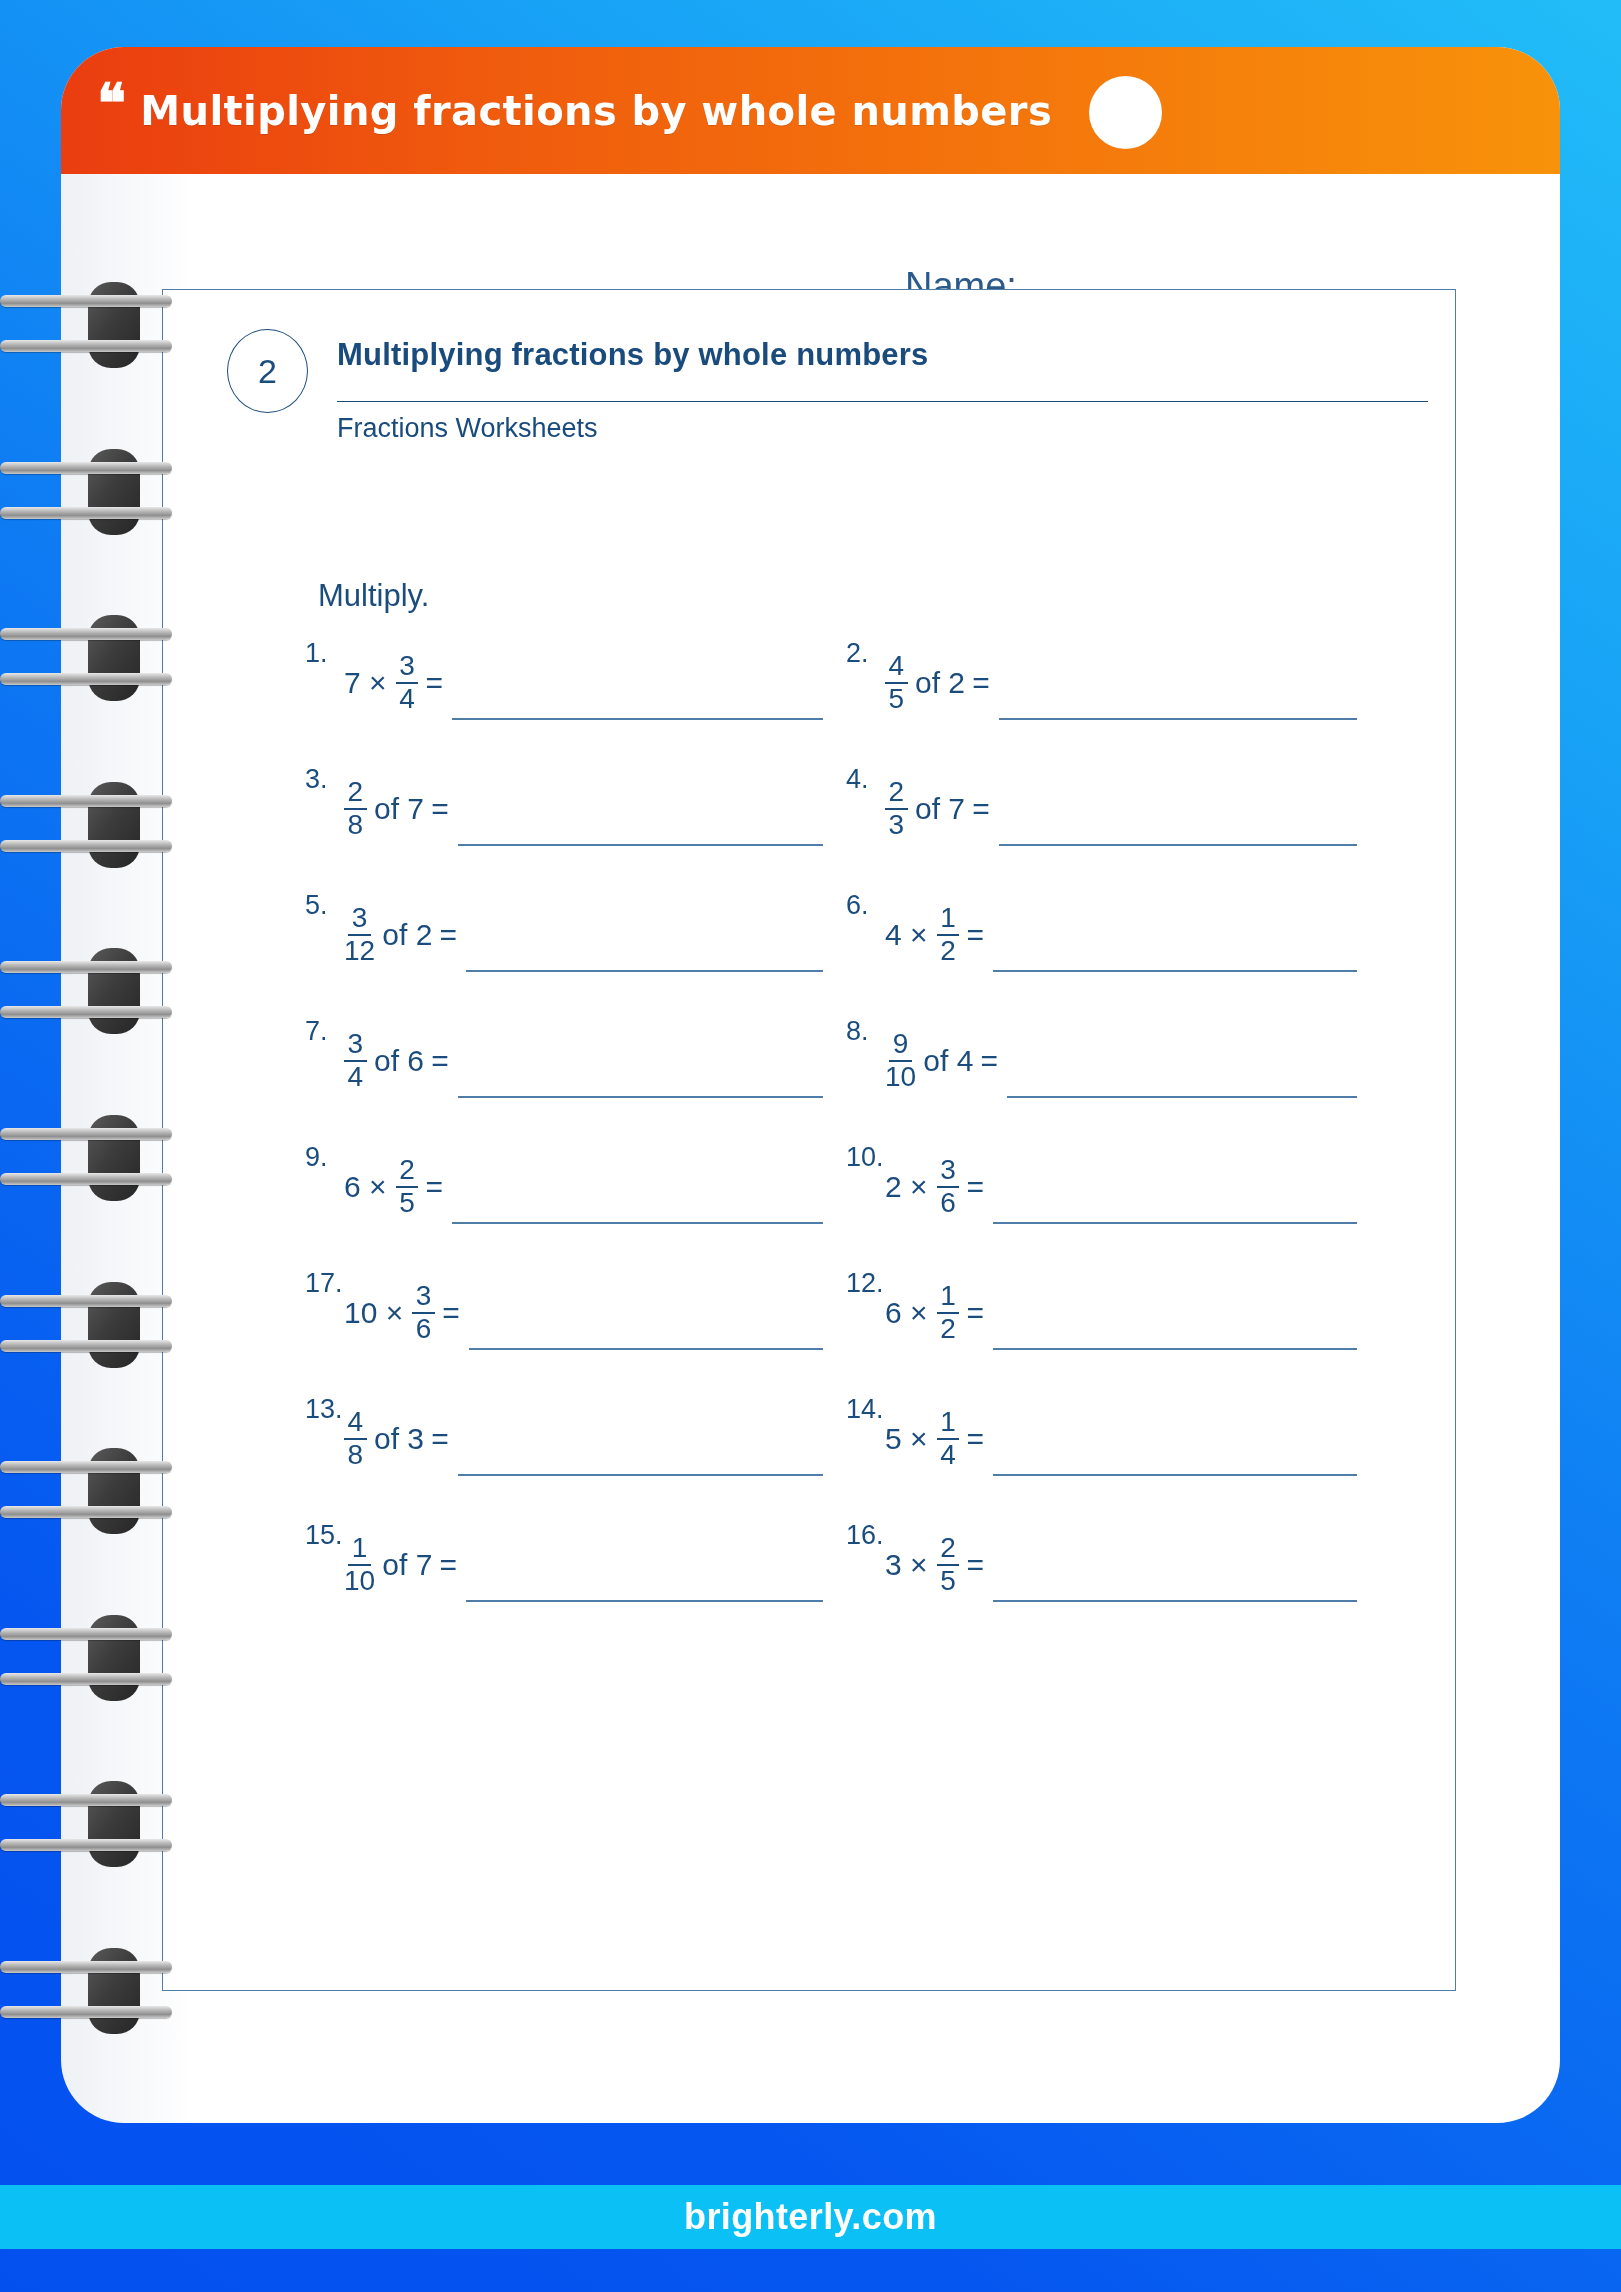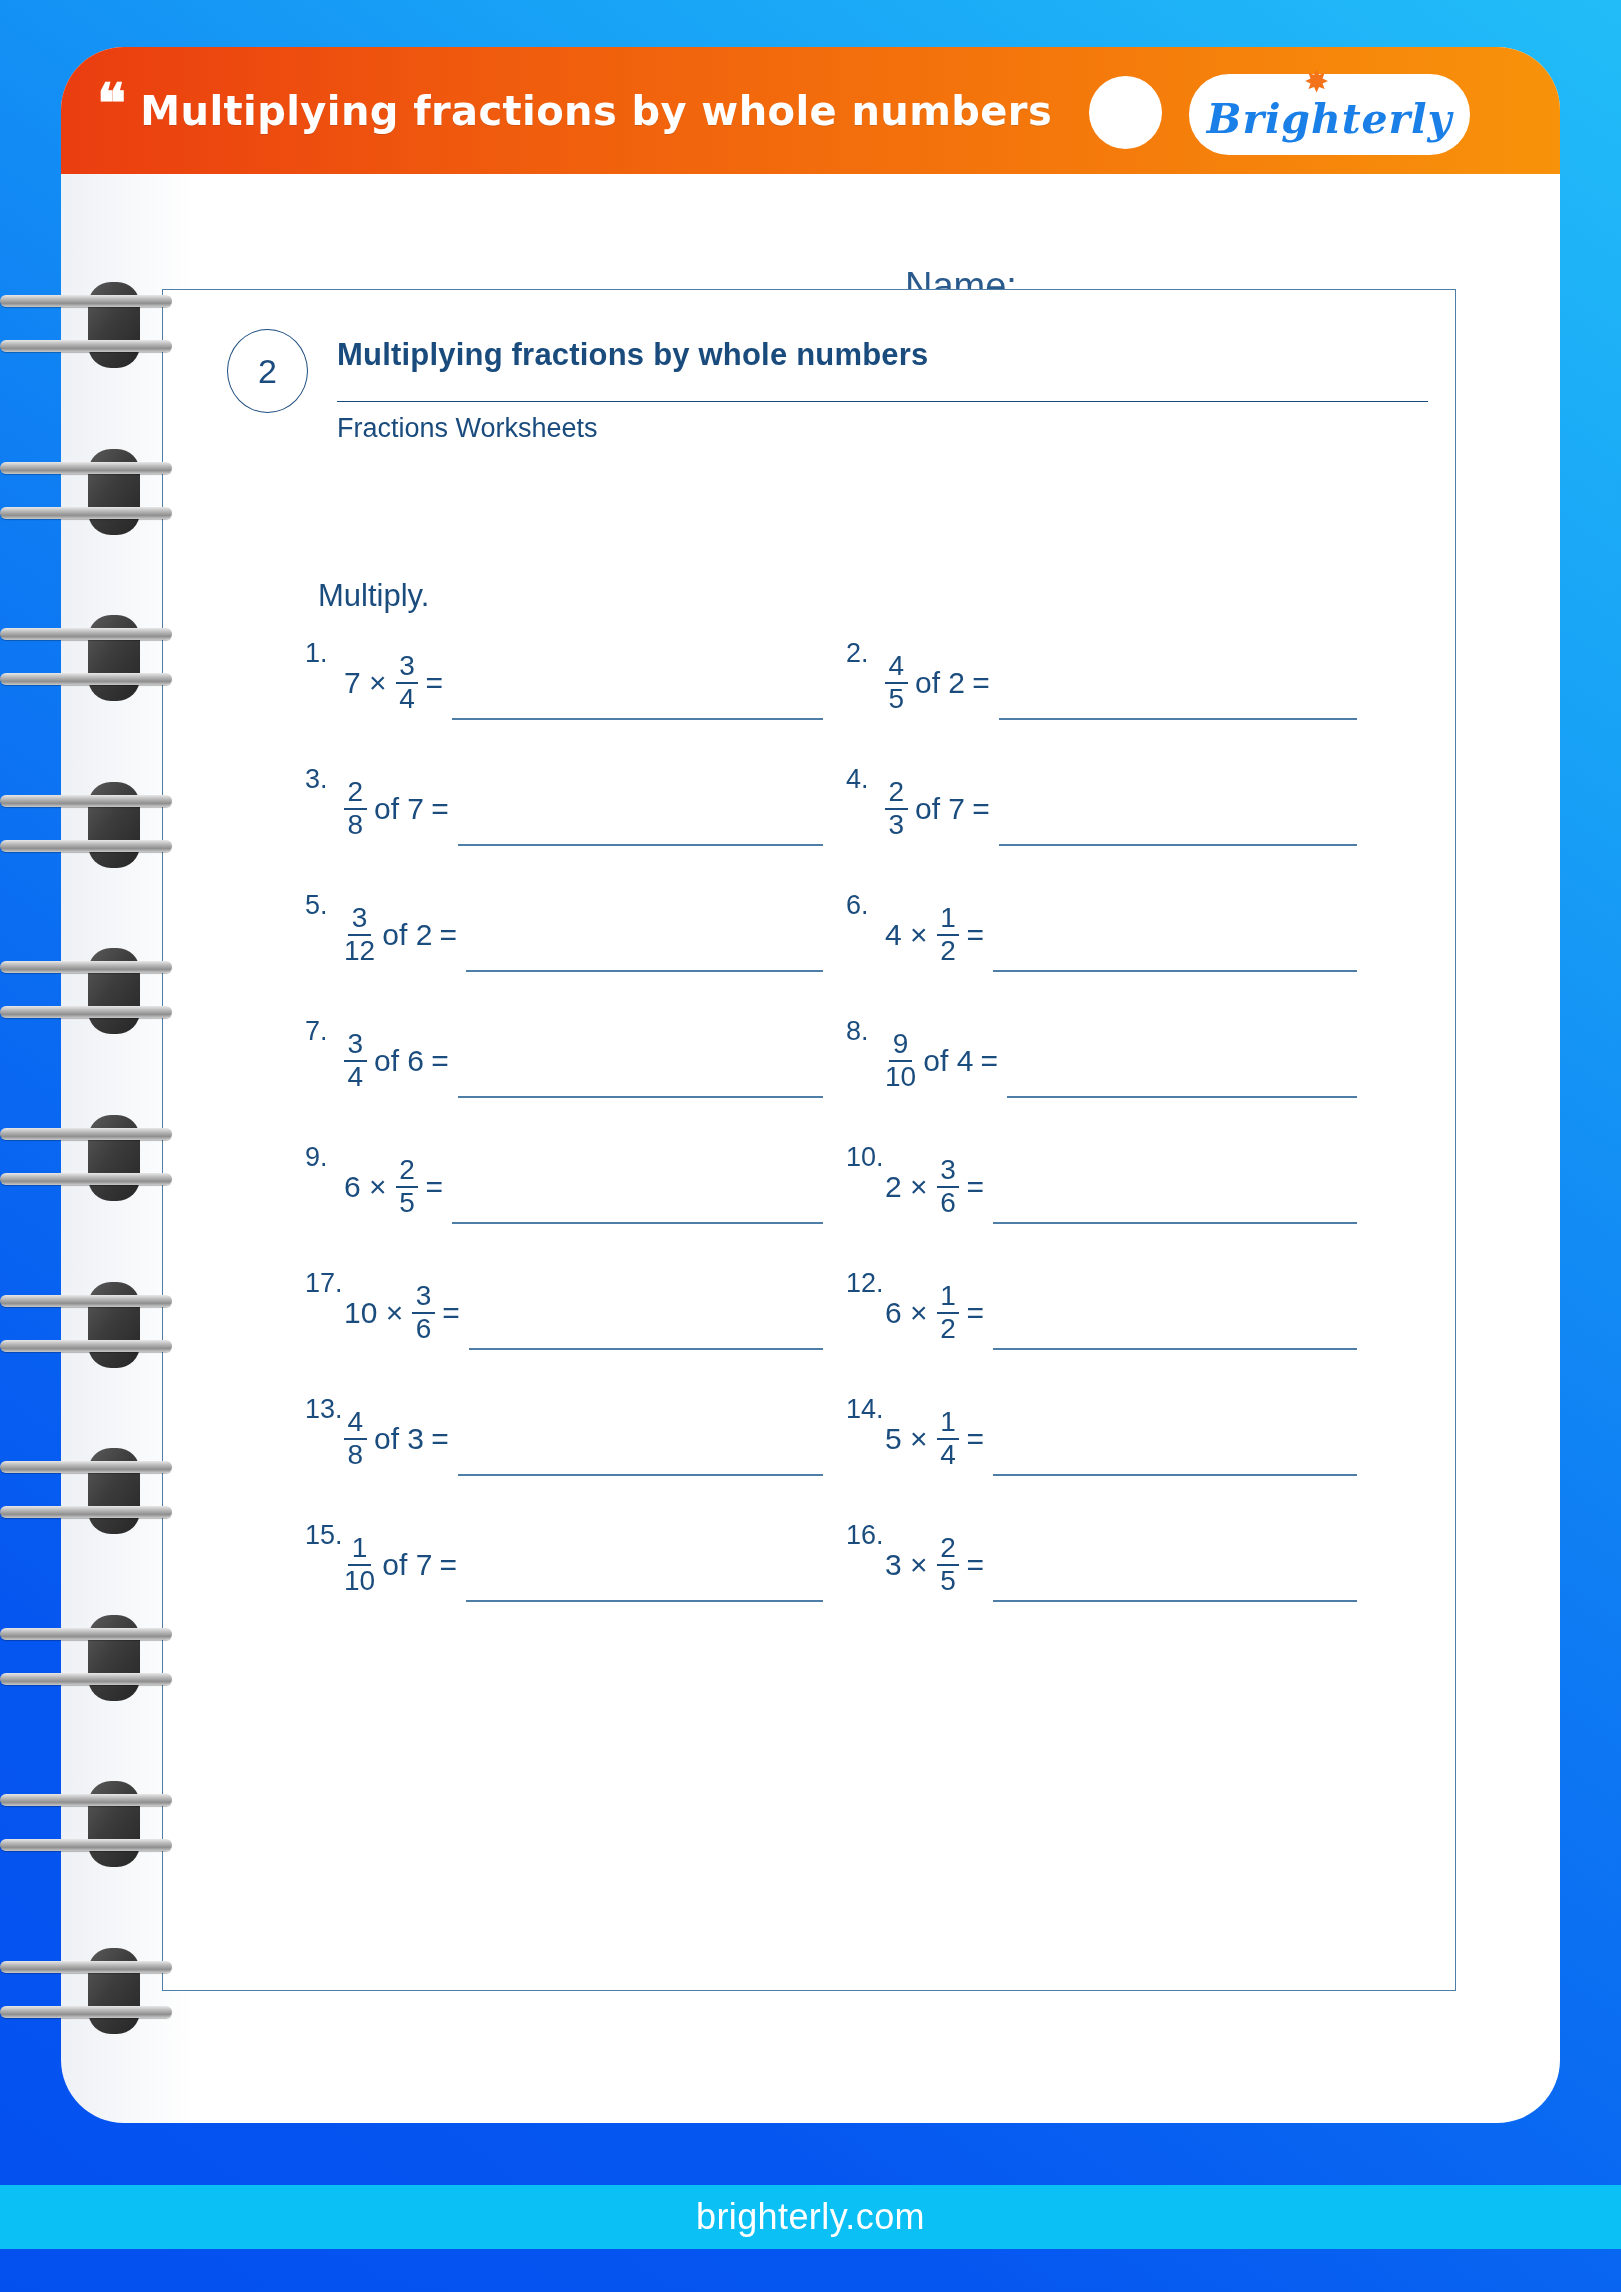--- a/index.html
+++ b/index.html
@@ -90,35 +90,31 @@
   .p-eq{font-size:30px;margin-left:7.2px;}
   .answer-line{
     flex:1;height:0;border-bottom:2.7px solid #4e7ea7;
     align-self:flex-end;margin:0 23px 9px 9px;
   }
   
   .footer-bar{
     position:absolute;left:0;top:2185px;width:1621px;height:64px;background:#0ac0f5;
     display:flex;align-items:center;justify-content:center;
   }
-  .footer-site{color:#ffffff;font-size:36px;font-weight:normal;letter-spacing:0.4px;}
+  .footer-site{color:#ffffff;font-size:36px;font-weight:bold;letter-spacing:0.4px;}
 </style>
 </head>
 <body>
 
 <div class="sheet">
 
   <div class="header-bar">
     <span class="quote-glyph">❝</span>
     <span class="header-title">Multiplying fractions by whole numbers</span>
     <span class="deco-circle"></span>
-    <span class="logo-pill">
-      <span class="logo-text">Brighterly</span>
-      <span class="logo-sun">✸</span>
-    </span>
   </div>
 
   <div class="name-row">
     <span class="name-label">Name:</span>
     <span class="name-line"></span>
   </div>
 
   <div class="wbox">
     <div class="badge">2</div>
     <div class="wtitle">Multiplying fractions by whole numbers</div>

